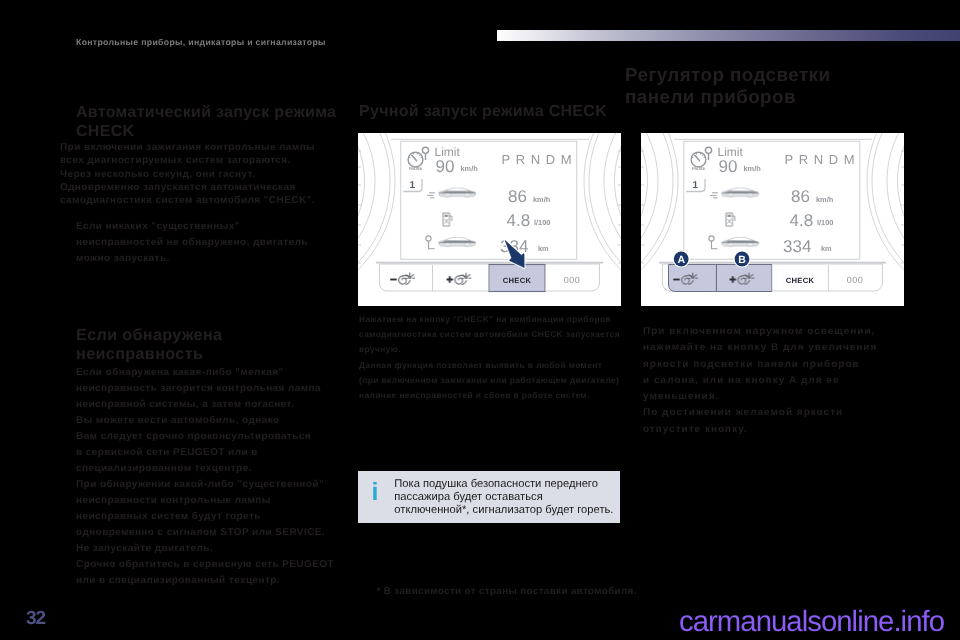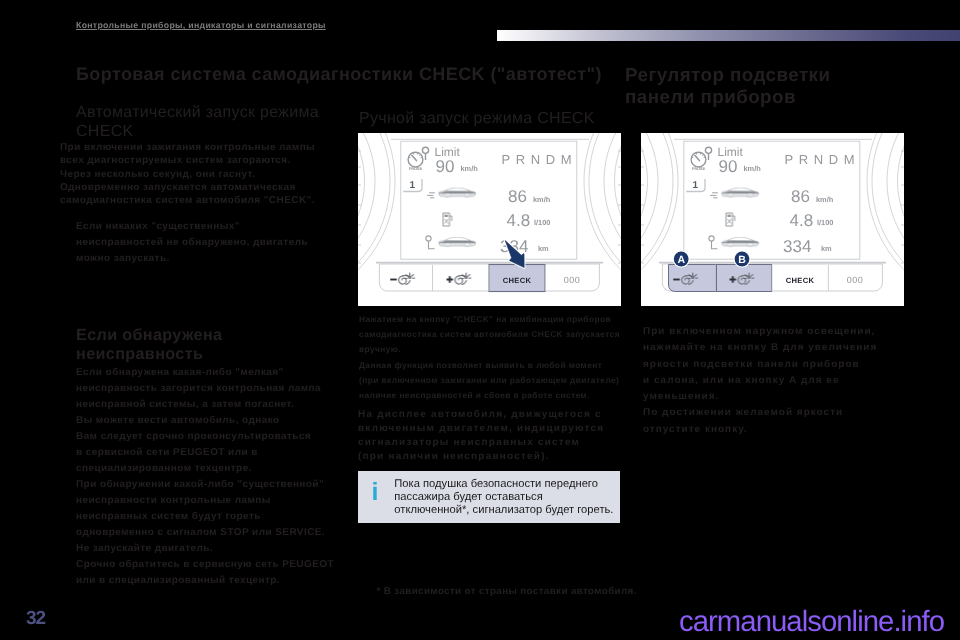--- a/index.html
+++ b/index.html
@@ -4,37 +4,37 @@
 <style>
   * { margin:0; padding:0; box-sizing:border-box; }
   html,body { width:960px; height:640px; background:#000; overflow:hidden; }
   body { font-family:"Liberation Sans", sans-serif; -webkit-font-smoothing:antialiased; text-rendering:geometricPrecision; }
   #page { position:relative; width:960px; height:640px; background:#000; }
   #page, #page *, #page svg { will-change:opacity; }
   .abs { position:absolute; }
 
   
   #chapter-header {
-    left:76px; top:20px; width:430px;
+    left:76px; top:37px; width:430px;
     font-size:8.7px; font-weight:bold; color:#7c7c7c;
-    letter-spacing:0.33px; white-space:nowrap;text-decoration:underline;
+    letter-spacing:0.33px; white-space:nowrap;
   }
   #header-bar {
     left:497px; top:30px; width:463px; height:11px;
     background:linear-gradient(to right,#ffffff 0%,#c3c3d3 21.2%,#9293af 42.8%,#6b6b90 66.5%,#4a4a78 88.1%,#424270 100%);
   }
 
   
   .h1 {
     font-size:18px; font-weight:bold; color:#231f20;
     letter-spacing:0.42px; line-height:21px; white-space:pre-line;
   }
   .h1-right { font-size:18.8px; letter-spacing:0.45px; line-height:22px; }
   .h2 {
-    font-size:16px; font-weight:normal; color:#231f20;
+    font-size:16px; font-weight:bold; color:#231f20;
     letter-spacing:0.3px; line-height:18.5px; white-space:pre-line;
   }
   .h3 {
     font-size:16.2px; font-weight:bold; color:#231f20;
     letter-spacing:0.35px; line-height:19px; white-space:pre-line;
   }
   .body {
     font-size:10px; font-weight:bold; color:#231f20;
     letter-spacing:0.42px; line-height:16px; white-space:pre-line;
   }
@@ -76,21 +76,20 @@
   .dash svg { display:block; will-change:opacity; }
 </style>
 </head>
 <body>
 
 <div id="page">
 
   <div class="abs" id="chapter-header">Контрольные приборы, индикаторы и сигнализаторы</div>
   <div class="abs" id="header-bar"></div>
 
-  <div class="abs h1" style="left:76px; top:64px; width:560px;">Бортовая система самодиагностики CHECK ("автотест")</div>
 
   <div class="abs h2" style="left:76px; top:104px; width:300px;">Автоматический запуск режима
 CHECK</div>
 
   <div class="abs body body-tight" style="left:60px; top:141px; width:300px;">При включении зажигания контрольные лампы
 всех диагностируемых систем загораются.
 Через несколько секунд, они гаснут.
 Одновременно запускается автоматическая
 самодиагностика систем автомобиля "CHECK".</div>
 
@@ -109,21 +108,21 @@
 в сервисной сети PEUGEOT или в
 специализированном техцентре.
 При обнаружении какой-либо "существенной"
 неисправности контрольные лампы
 неисправных систем будут гореть
 одновременно с сигналом STOP или SERVICE.
 Не запускайте двигатель.
 Срочно обратитесь в сервисную сеть PEUGEOT
 или в специализированный техцентр.</div>
 
-  <div class="abs h2" style="left:359px; top:103px; width:300px;margin-top:7px;">Ручной запуск режима CHECK</div>
+  <div class="abs h2" style="left:359px; top:103px; width:300px;">Ручной запуск режима CHECK</div>
 
   <div class="abs dash" id="dash-left" style="left:358px; top:133px;">
       <svg viewBox="0 0 263 173" width="263" height="173" xmlns="http://www.w3.org/2000/svg" font-family="Liberation Sans, sans-serif">
         <rect width="263" height="173" fill="#fff"></rect>
         <g opacity="0.999">
           <g fill="none" stroke="#c8cace" stroke-width="0.8">
             <g>
               <path d="M -7.81 -2.00 L -4.63 3.50 L -1.92 9.00 L 0.36 14.50 L 2.26 20.00 L 3.78 25.50 L 4.96 31.00 L 5.80 36.50 L 6.31 42.00 L 6.50 47.50 L 6.37 53.00 L 5.91 58.50 L 5.14 64.00 L 4.02 69.50 L 2.56 75.00 L 0.74 80.50 L -1.48 86.00 L -4.11 91.50 L -7.20 97.00 L -10.80 102.50 L -14.99 108.00 L -19.88 113.50 L -25.64 119.00 L -32.52 124.50 L -41.03 130.00 L -52.31 135.50 L -71.23 141.00"></path>
               <path d="M 4.33 -2.00 L 7.10 3.50 L 9.49 9.00 L 11.51 14.50 L 13.20 20.00 L 14.56 25.50 L 15.61 31.00 L 16.37 36.50 L 16.83 42.00 L 17.00 47.50 L 16.88 53.00 L 16.47 58.50 L 15.77 64.00 L 14.78 69.50 L 13.47 75.00 L 11.84 80.50 L 9.88 86.00 L 7.57 91.50 L 4.87 97.00 L 1.75 102.50 L -1.83 108.00 L -5.93 113.50 L -10.64 119.00 L -16.08 124.50 L -22.42 130.00 L -29.96 135.50 L -39.26 141.00 L -51.63 146.50 L -73.54 152.00"></path>
               <path d="M 21.09 -2.00 L 23.44 3.50 L 25.49 9.00 L 27.23 14.50 L 28.69 20.00 L 29.87 25.50 L 30.79 31.00 L 31.45 36.50 L 31.85 42.00 L 32.00 47.50 L 31.90 53.00 L 31.54 58.50 L 30.93 64.00 L 30.06 69.50 L 28.92 75.00 L 27.52 80.50 L 25.82 86.00 L 23.84 91.50 L 21.54 97.00 L 18.91 102.50 L 15.92 108.00 L 12.55 113.50 L 8.74 119.00 L 4.45 124.50 L -0.39 130.00 L -5.88 135.50 L -12.16 141.00 L -19.46 146.50 L -28.13 152.00"></path>
@@ -272,24 +271,20 @@
       </svg>
     </div>
 
   <div class="abs body body-small" style="left:359px; top:312px; width:300px;">Нажатием на кнопку "CHECK" на комбинации приборов
 самодиагностика систем автомобиля CHECK запускается
 вручную.
 Данная функция позволяет выявить в любой момент
 (при включенном зажигании или работающем двигателе)
 наличие неисправностей и сбоев в работе систем.</div>
 
-  <div class="abs body body-wide" style="left:358px; top:408px; width:300px;">На дисплее автомобиля, движущегося с
-включенным двигателем, индицируются
-сигнализаторы неисправных систем
-(при наличии неисправностей).</div>
 
   <div class="abs" id="info-box">
     <div id="info-icon">i</div>
     <div id="info-text">Пока подушка безопасности переднего
 пассажира будет оставаться
 отключенной*, сигнализатор будет гореть.</div>
   </div>
 
   <div class="abs footnote" style="left:358.5px; top:586px; width:300px;margin-left:18px;">* В зависимости от страны поставки автомобиля.</div>
 

